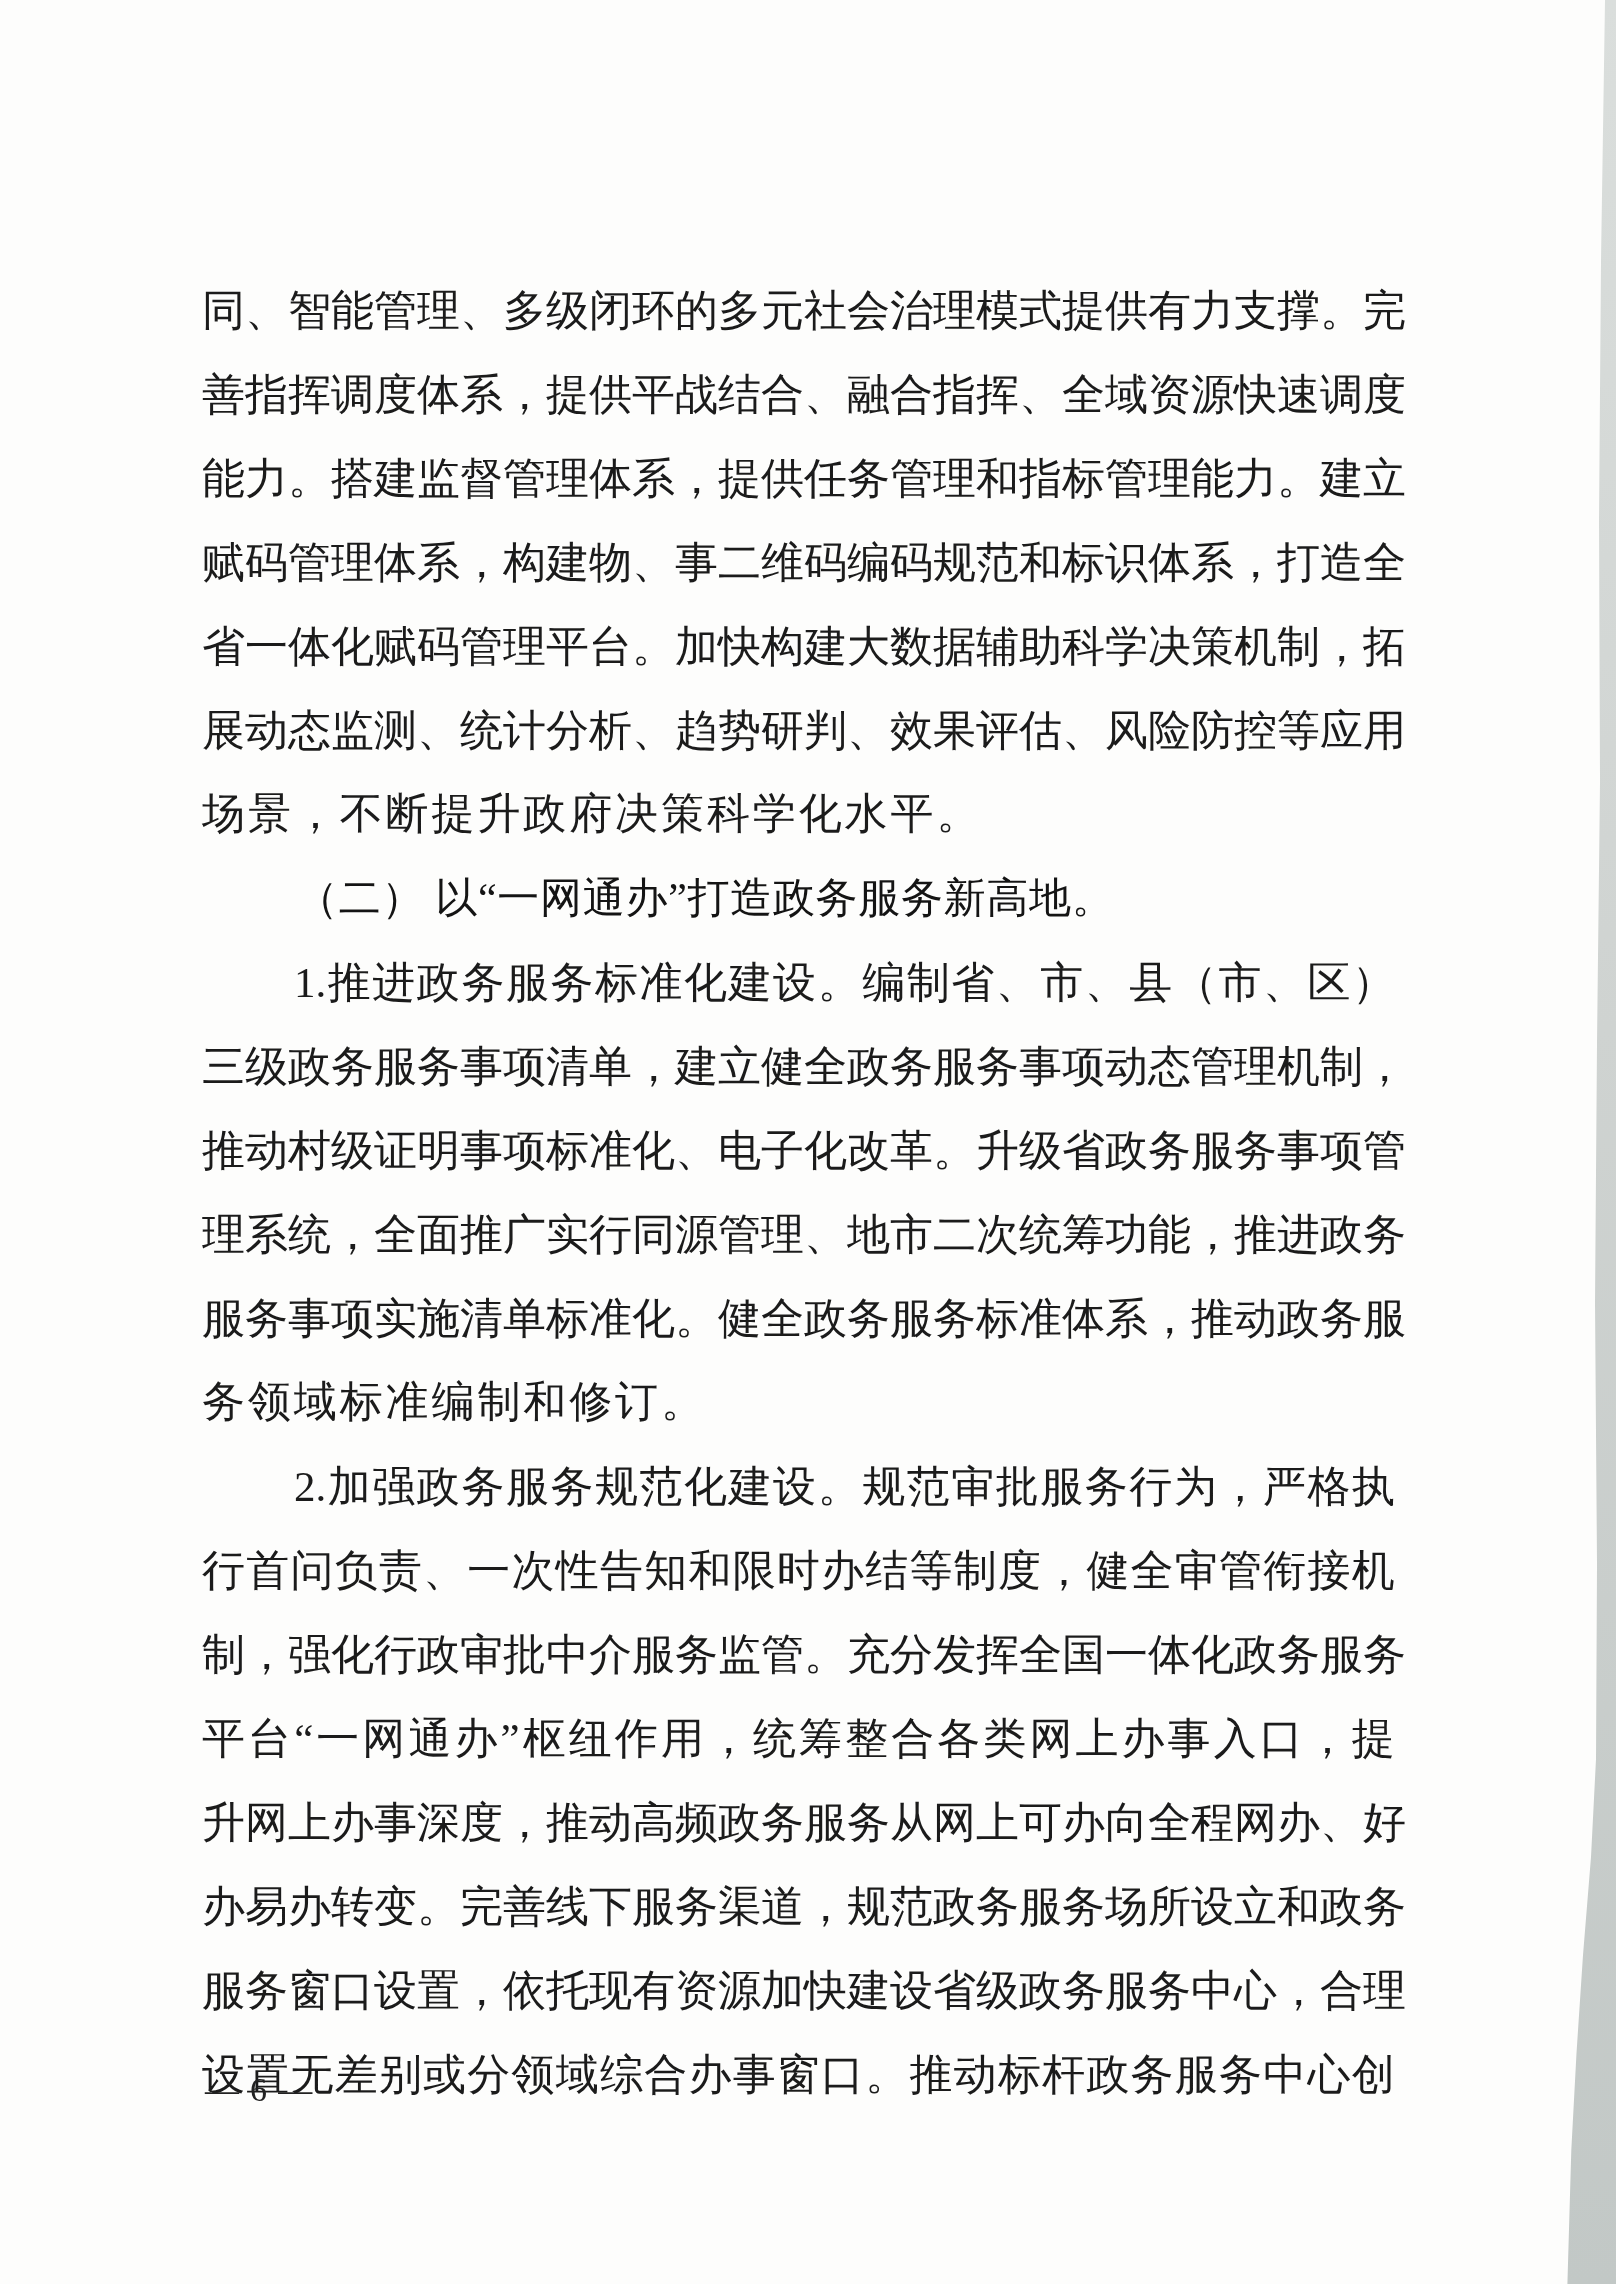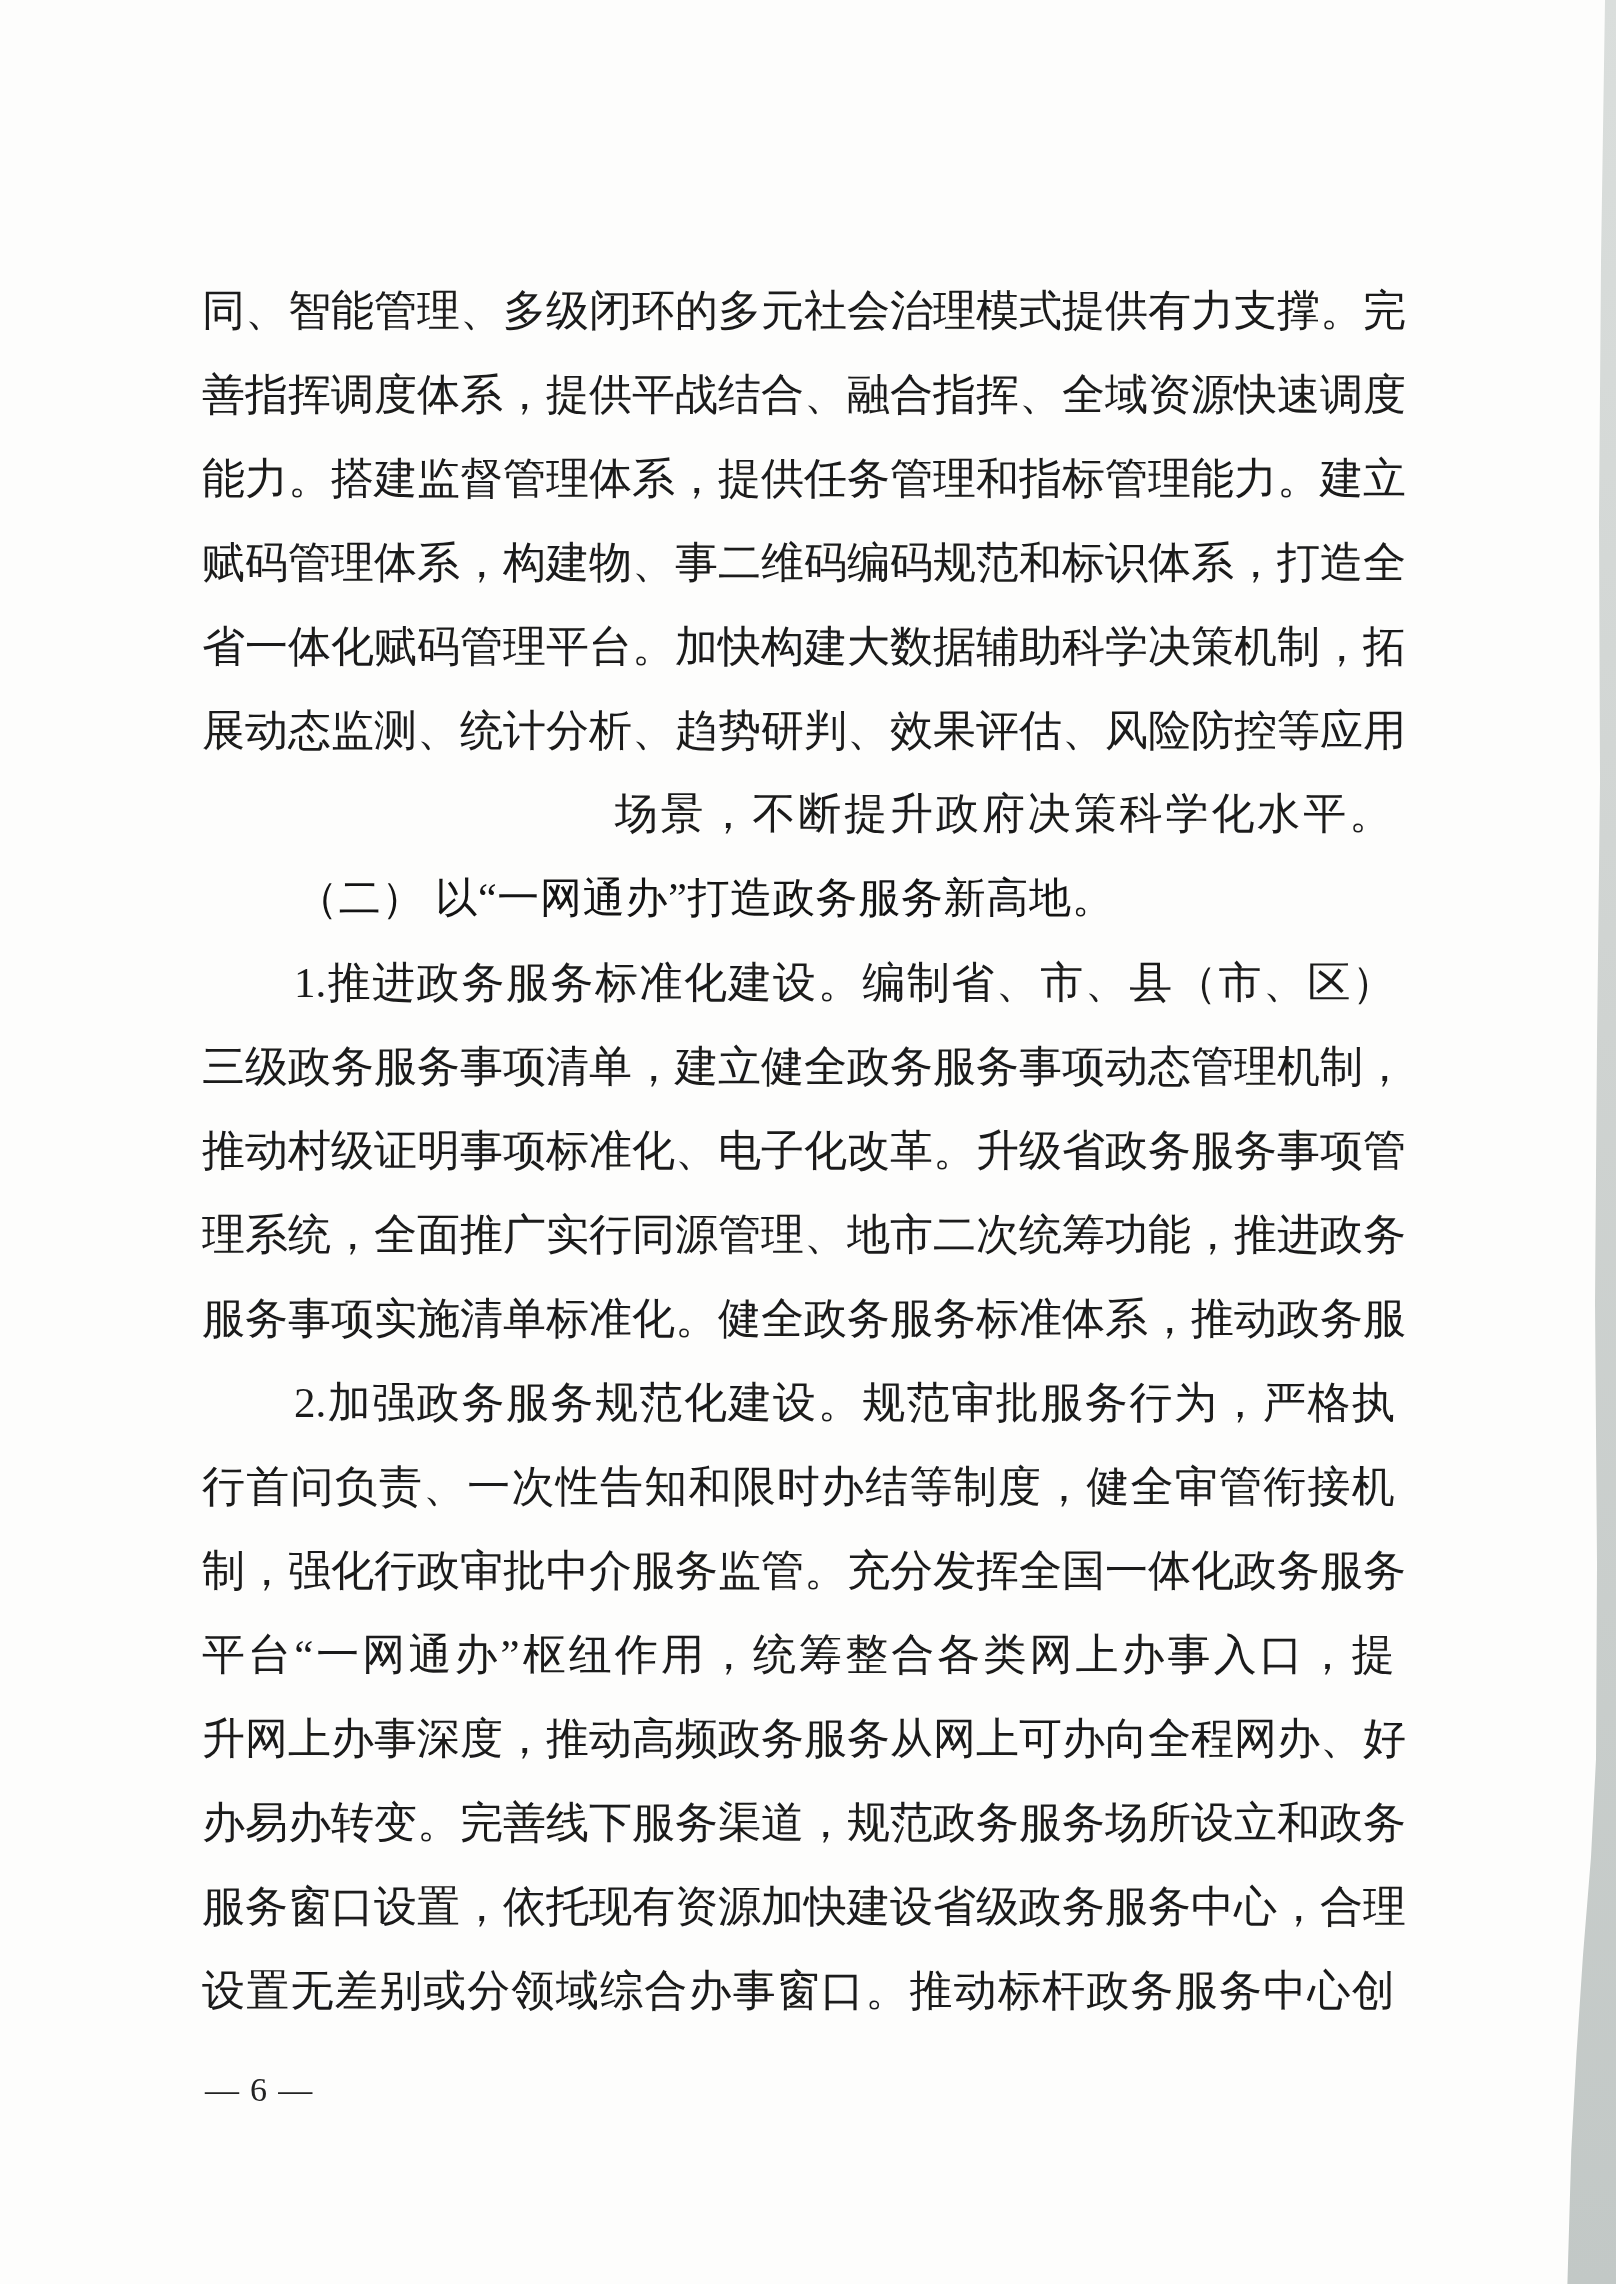--- a/index.html
+++ b/index.html
@@ -27,21 +27,21 @@
   }
   
   .line--fill{
     display:flex;
     justify-content:space-between;
     align-items:center;
     white-space:normal;
   }
   .line--fill span{line-height:1;display:block;}
   .line--indent{padding-left:92px;}
-  .line--end{letter-spacing:2.9px;text-align:right;}
+  .line--end{letter-spacing:2.9px;}
   .line--heading{
     font-weight:normal;
     font-size:42px;
     letter-spacing:0.7px;
     padding-left:94px;
     color:#141414;
   }
   .page-number{
     position:absolute;
     left:205px;top:2070px;
@@ -390,20 +390,21 @@
         <span>准</span>
         <span>体</span>
         <span>系</span>
         <span>，</span>
         <span>推</span>
         <span>动</span>
         <span>政</span>
         <span>务</span>
         <span>服</span>
       </div>
+      <div class="line line--end">务领域标准编制和修订。</div>
       <div class="line line--fill line--indent">
         <span>2.</span>
         <span>加</span>
         <span>强</span>
         <span>政</span>
         <span>务</span>
         <span>服</span>
         <span>务</span>
         <span>规</span>
         <span>范</span>

